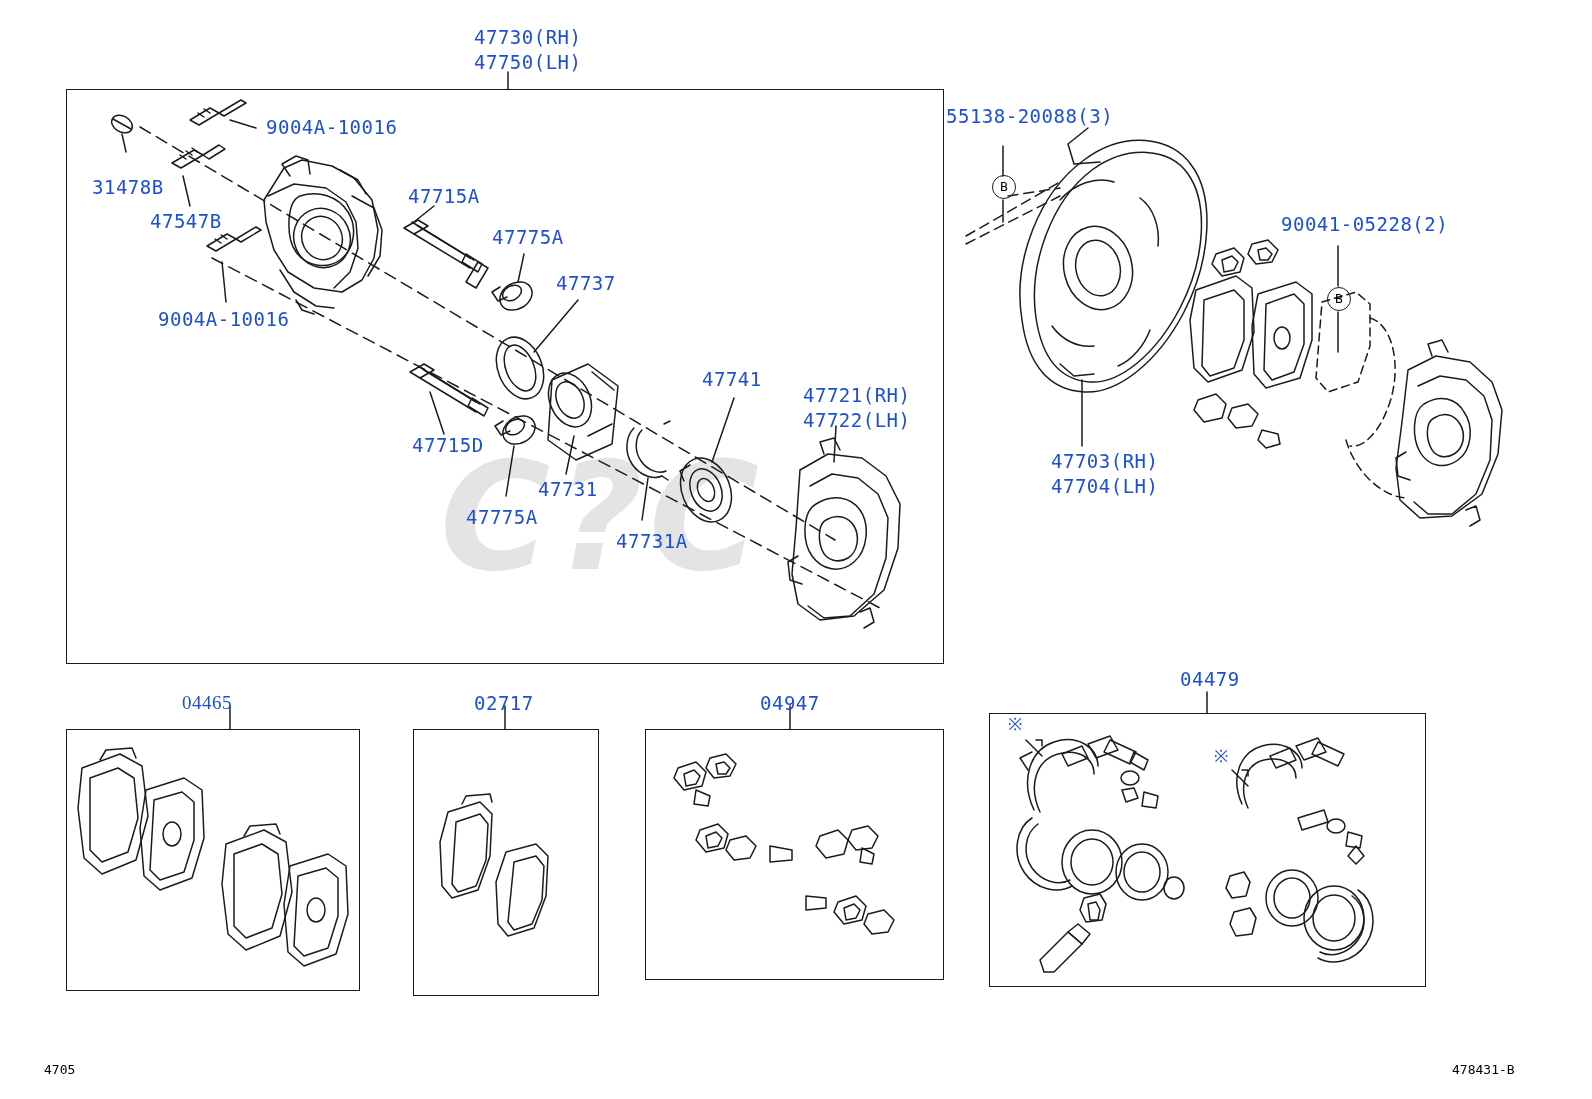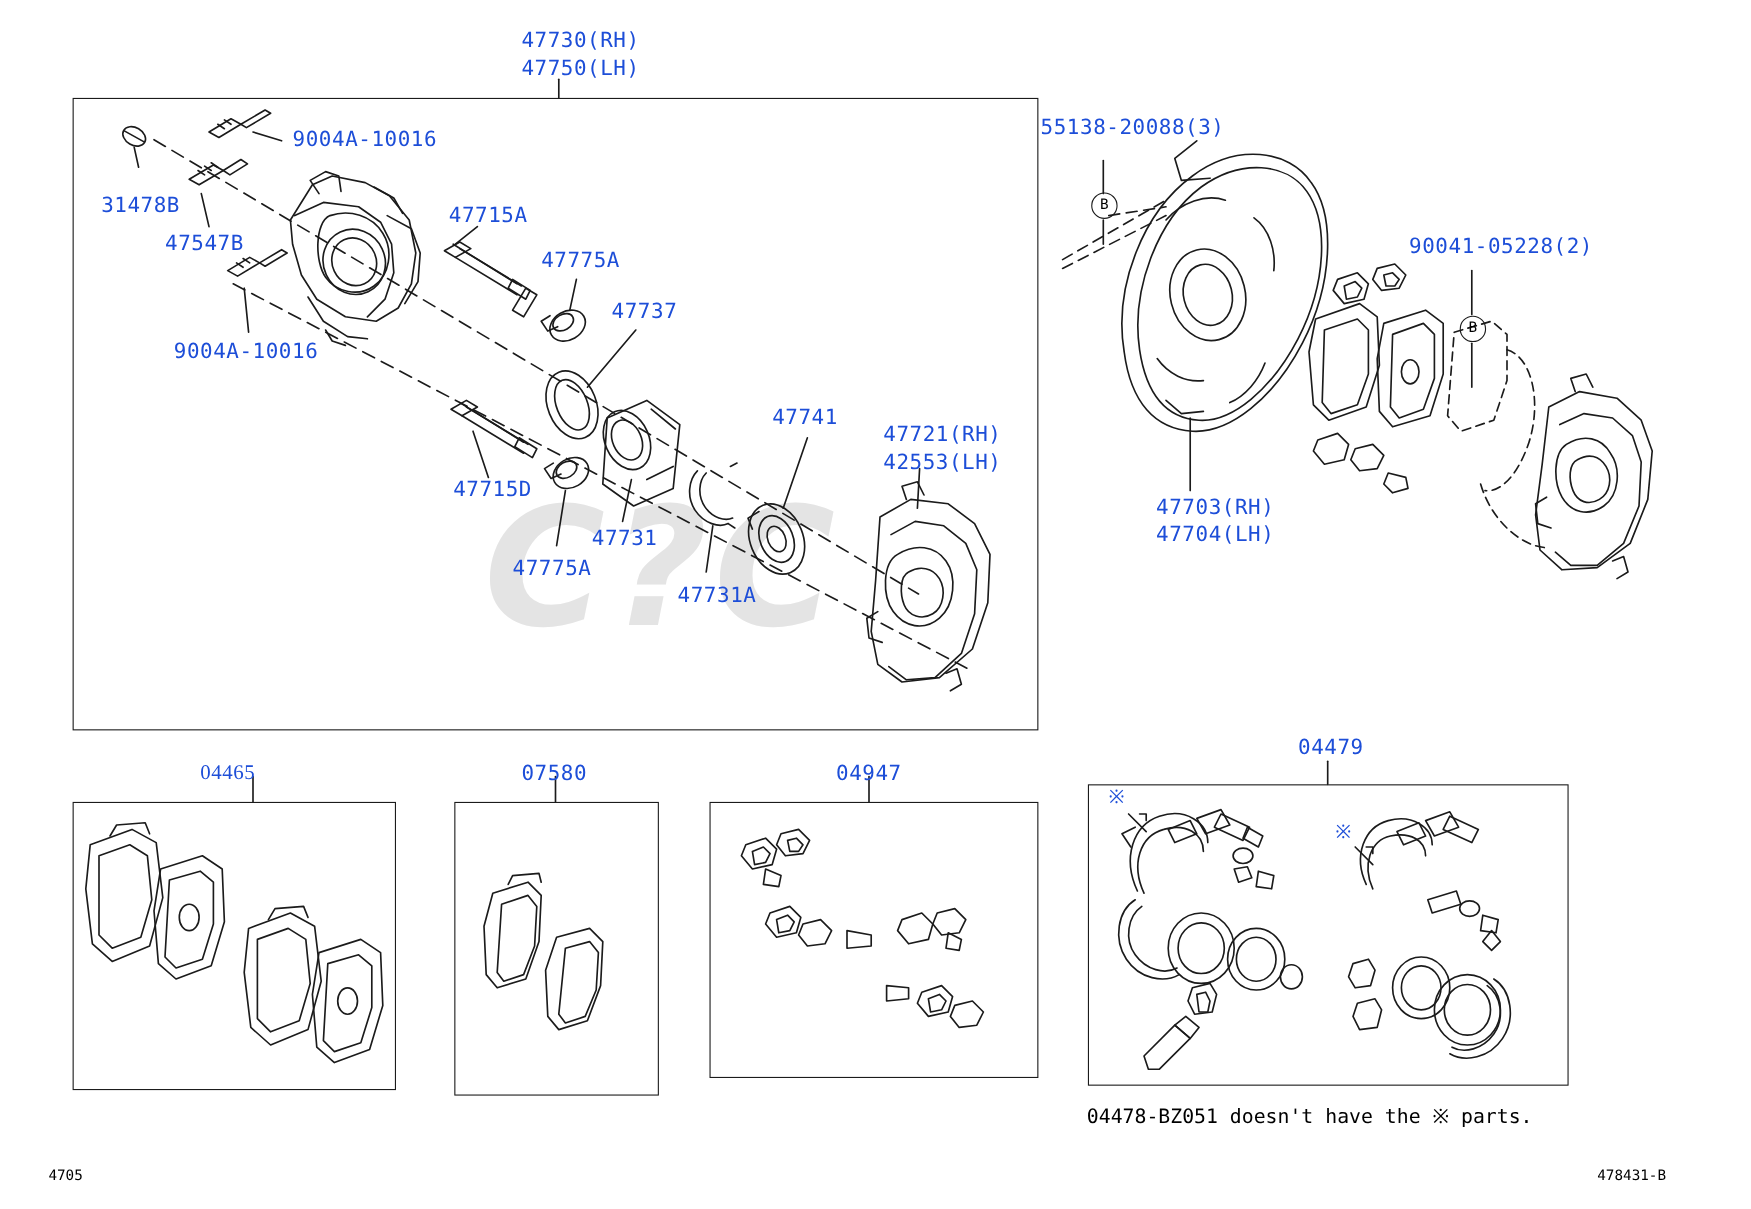--- a/index.html
+++ b/index.html
@@ -270,39 +270,38 @@
 
   <div class="lbl" style="left:266px;top:116px;">9004A-10016</div>
   <div class="lbl" style="left:92px;top:176px;">31478B</div>
   <div class="lbl" style="left:150px;top:210px;">47547B</div>
   <div class="lbl" style="left:158px;top:308px;">9004A-10016</div>
   <div class="lbl" style="left:408px;top:185px;">47715A</div>
   <div class="lbl" style="left:492px;top:226px;">47775A</div>
   <div class="lbl" style="left:556px;top:272px;">47737</div>
   <div class="lbl" style="left:702px;top:368px;">47741</div>
   <div class="lbl" style="left:803px;top:384px;">47721(RH)</div>
-  <div class="lbl" style="left:803px;top:409px;">42553(LH)</div>
+  <div class="lbl" style="left:803px;top:409px;">47722(LH)</div>
   <div class="lbl" style="left:412px;top:434px;">47715D</div>
   <div class="lbl" style="left:466px;top:506px;">47775A</div>
   <div class="lbl" style="left:538px;top:478px;">47731</div>
   <div class="lbl" style="left:616px;top:530px;">47731A</div>
 
   <div class="lbl" style="left:946px;top:105px;">55138-20088(3)</div>
   <div class="lbl" style="left:1281px;top:213px;">90041-05228(2)</div>
   <div class="lbl" style="left:1051px;top:450px;">47703(RH)</div>
   <div class="lbl" style="left:1051px;top:475px;">47704(LH)</div>
   <div class="circB" style="left:992px;top:175px;">B</div>
   <div class="circB" style="left:1327px;top:287px;">B</div>
 
   <div class="lbl" style="left:182px;top:692px;font-family:Liberation Serif, serif;">04465</div>
-  <div class="lbl" style="left:474px;top:692px;">07580</div>
+  <div class="lbl" style="left:474px;top:692px;">02717</div>
   <div class="lbl" style="left:760px;top:692px;">04947</div>
   <div class="lbl" style="left:1180px;top:668px;">04479</div>
 
   <div class="lbl" style="left:1008px;top:712px;font-size:17px;">※</div>
   <div class="lbl" style="left:1214px;top:744px;font-size:17px;">※</div>
 
-  <div class="note" style="left:988px;top:1002px;">04478-BZ051 doesn't have the ※ parts.</div>
 
   <div class="corner" style="left:44px;top:1062px;">4705</div>
   <div class="corner" style="left:1452px;top:1062px;">478431-B</div>
 
 </div>
 
 </body></html>

